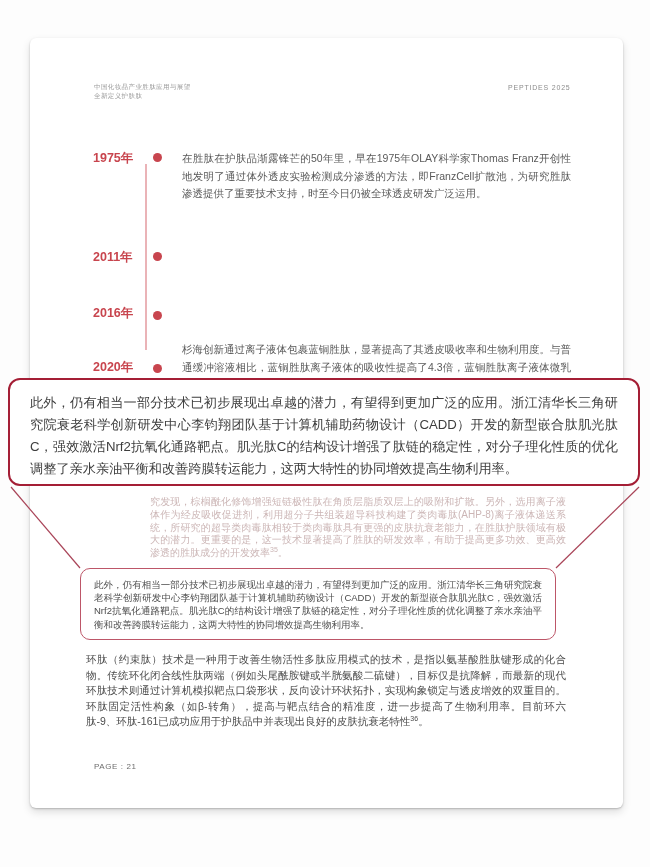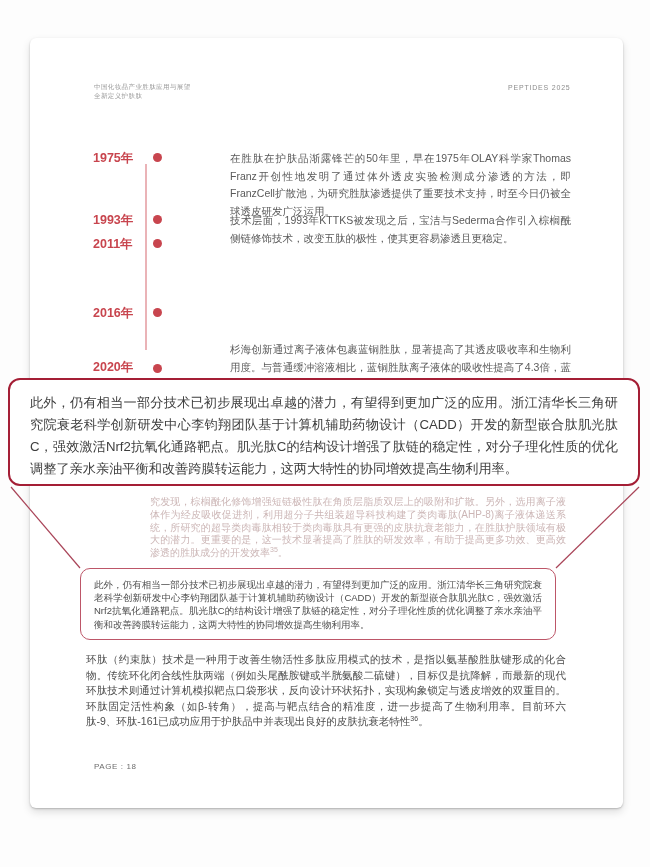--- a/index.html
+++ b/index.html
@@ -30,24 +30,23 @@
   .tl-year {
     flex:none; width:42px; font-size:12.5px; font-weight:bold; color:#c8454e;
   }
   .tl-dot {
     flex:none; width:9px; height:9px; border-radius:50%;
     background:#c8454e; margin:3px 8px 0 6px;
   }
   .tl-text {
     flex:1; font-size:10.5px; line-height:17.5px; color:#5a5a5a;
     text-align:justify;
-    margin-left:48px;
   }
-  .e1 { top:150px; } .e2 { top:212px; } .e3 { top:236px; }
-  .e4 { top:305px; } .e5 { top:341px;align-items:center; }
+  .e1 { top:150px; } .e2 { top:212px; } .e3 { top:249px; }
+  .e4 { top:305px;align-items:center; } .e5 { top:341px;align-items:center; }
   
   .callout-big {
     position:absolute; left:8px; top:378px; width:632px; height:108px;
     box-sizing:border-box; background:#ffffff;
     border:2.5px solid #a41e35; border-radius:12px;
     padding:12px 20px; font-size:13.2px; line-height:22px; color:#3d3d3d;
     text-align:justify;
   }
   
   .connector { position:absolute; left:0; top:485px; width:650px; height:86px; }
@@ -87,25 +86,20 @@
   </div>
   <div class="hdr-right">PEPTIDES 2025</div>
 
   <div class="tl-line"></div>
 
   <div class="tl-entry e1">
     <div class="tl-year">1975年</div>
     <div class="tl-dot"></div>
     <div class="tl-text">在胜肽在护肤品渐露锋芒的50年里，早在1975年OLAY科学家Thomas Franz开创性地发明了通过体外透皮实验检测成分渗透的方法，即FranzCell扩散池，为研究胜肽渗透提供了重要技术支持，时至今日仍被全球透皮研发广泛运用。</div>
   </div>
-  <div class="tl-entry e2">
-    <div class="tl-year">1993年</div>
-    <div class="tl-dot"></div>
-    <div class="tl-text">技术层面，1993年KTTKS被发现之后，宝洁与Sederma合作引入棕榈酰侧链修饰技术，改变五肽的极性，使其更容易渗透且更稳定。</div>
-  </div>
   <div class="tl-entry e3">
     <div class="tl-year">2011年</div>
     <div class="tl-dot"></div>
   </div>
   <div class="tl-entry e4">
     <div class="tl-year">2016年</div>
     <div class="tl-dot"></div>
   </div>
   <div class="tl-entry e5">
     <div class="tl-year">2020年</div>
@@ -123,15 +117,15 @@
   <div class="faded">
     <span>究发现，棕榈酰化修饰增强短链极性肽在角质层脂质双层上的吸附和扩散。另外，选用离子液体作为经皮吸收促进剂，利用超分子共组装超导科技构建了类肉毒肽(AHP-8)离子液体递送系统，所研究的超导类肉毒肽相较于类肉毒肽具有更强的皮肤抗衰老能力，在胜肽护肤领域有极大的潜力。更重要的是，这一技术显著提高了胜肽的研发效率，有助于提高更多功效、更高效渗透的胜肽成分的开发效率</span><sup>35</sup><span>。</span>
   </div>
 
   <div class="callout-small">此外，仍有相当一部分技术已初步展现出卓越的潜力，有望得到更加广泛的应用。浙江清华长三角研究院衰老科学创新研发中心李钧翔团队基于计算机辅助药物设计（CADD）开发的新型嵌合肽肌光肽C，强效激活Nrf2抗氧化通路靶点。肌光肽C的结构设计增强了肽链的稳定性，对分子理化性质的优化调整了亲水亲油平衡和改善跨膜转运能力，这两大特性的协同增效提高生物利用率。</div>
 
   <div class="bottom-para">
     <span>环肽（约束肽）技术是一种用于改善生物活性多肽应用模式的技术，是指以氨基酸胜肽键形成的化合物。传统环化闭合线性肽两端（例如头尾酰胺键或半胱氨酸二硫键），目标仅是抗降解，而最新的现代环肽技术则通过计算机模拟靶点口袋形状，反向设计环状拓扑，实现构象锁定与透皮增效的双重目的。环肽固定活性构象（如β-转角），提高与靶点结合的精准度，进一步提高了生物利用率。目前环六肽-9、环肽-161已成功应用于护肤品中并表现出良好的皮肤抗衰老特性</span><sup>36</sup><span>。</span>
   </div>
 
-  <div class="footer">PAGE : 18</div>
+  <div class="footer">PAGE : 21</div>
 
 </div>
 
 </body></html>

